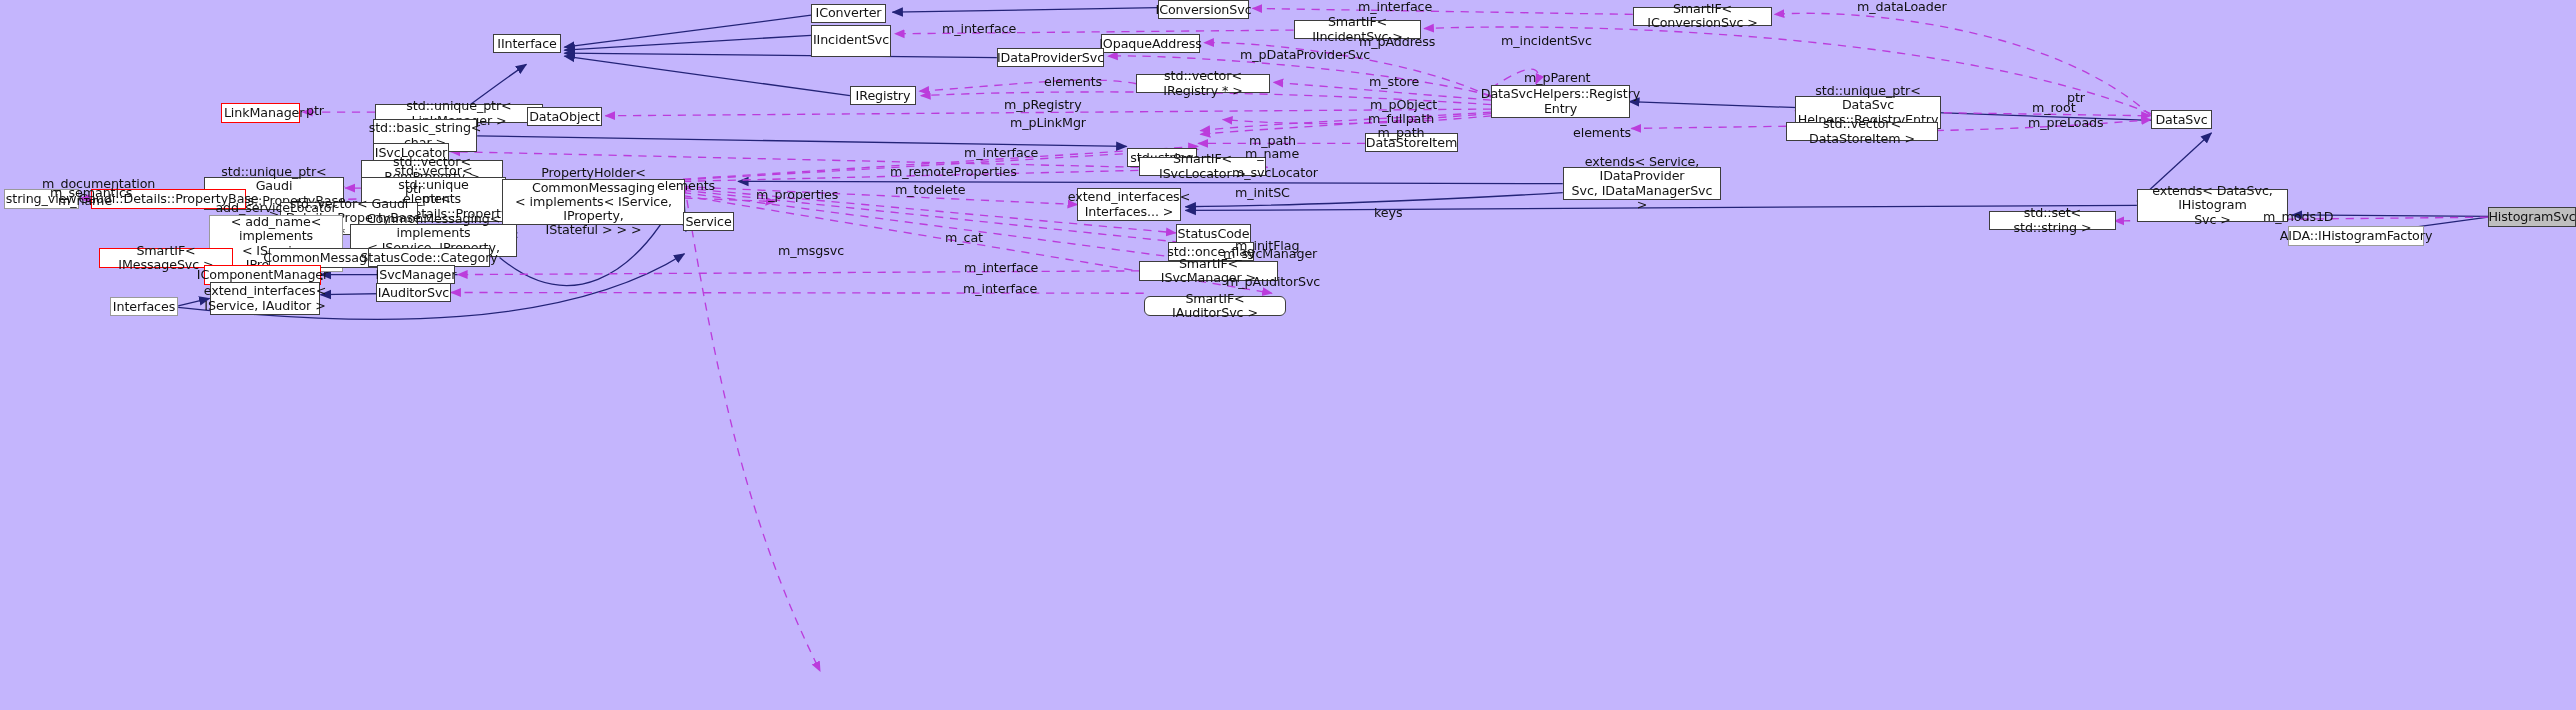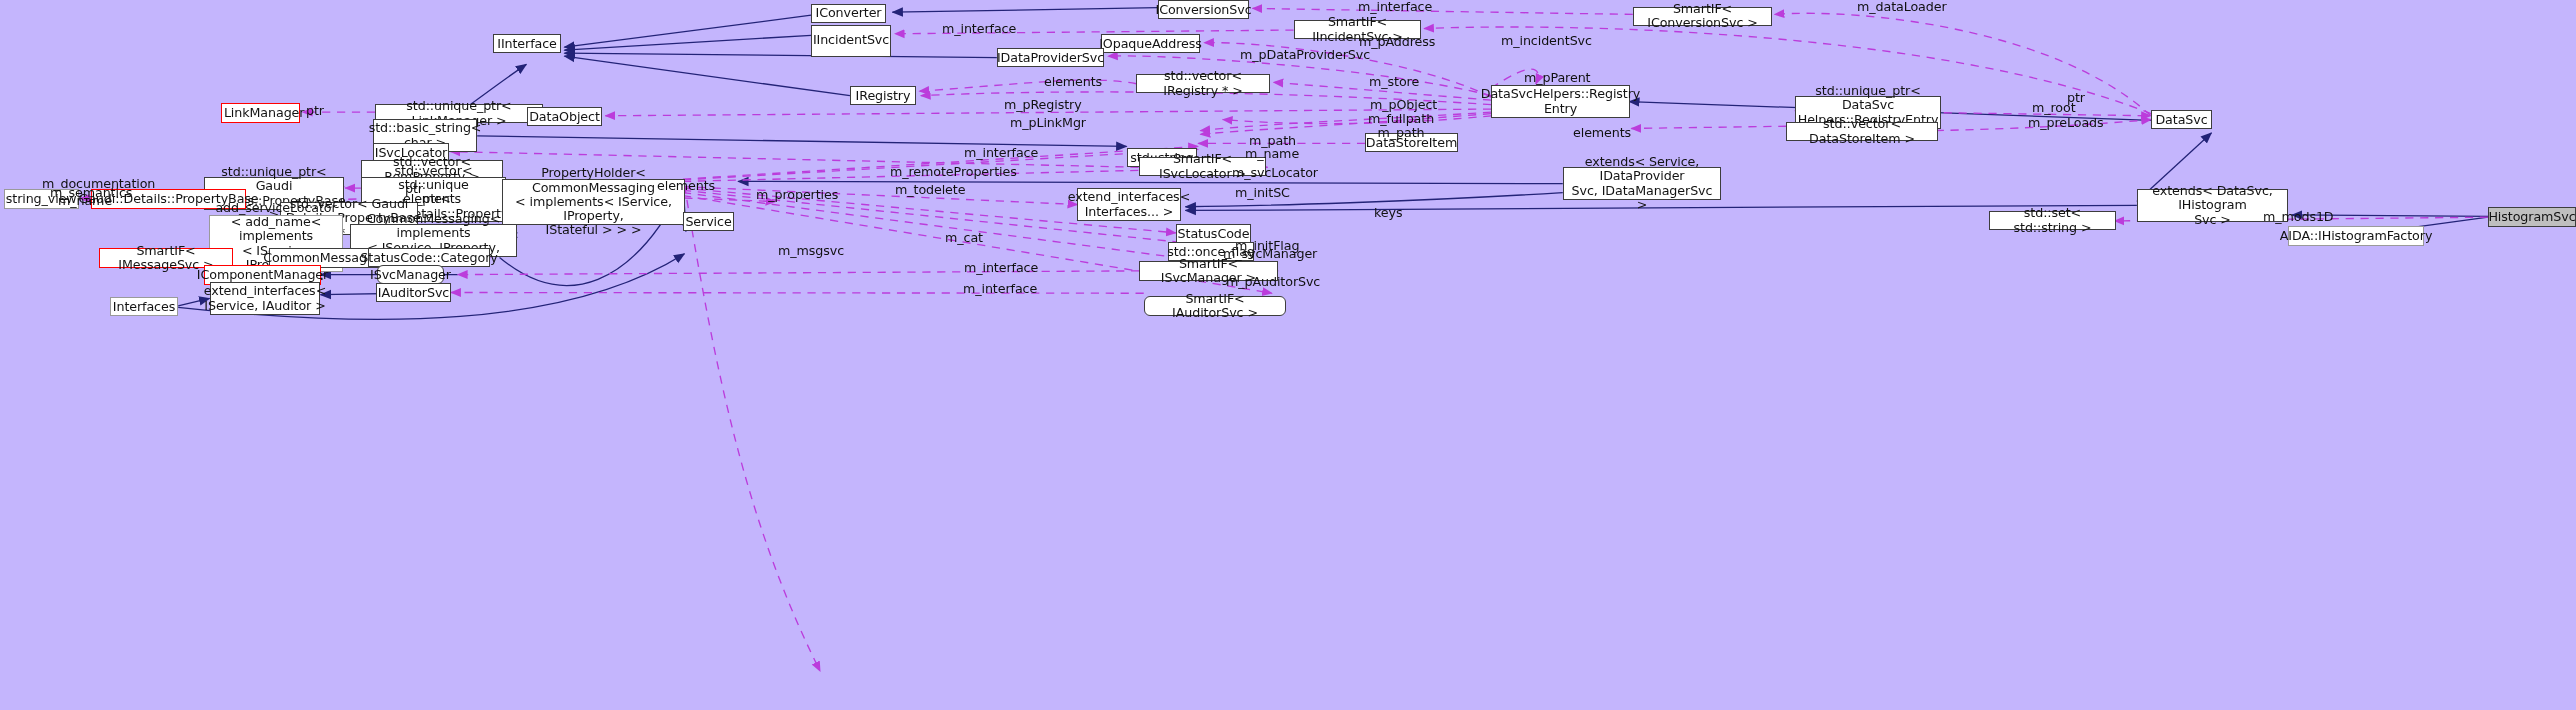--- a/index.html
+++ b/index.html
@@ -181,21 +181,21 @@
 IStateful &gt; &gt; &gt;</div>
       <div class="node" style="left: 350px; top: 224px; width: 167px; height: 33px;">CommonMessaging&lt; implements
 &lt; IService, IProperty, IStateful &gt; &gt;</div>
       <div class="node grey" style="left: 2288px; top: 226px; width: 136px; height: 20px;">AIDA::IHistogramFactory</div>
       <div class="node" style="left: 1168px; top: 242px; width: 86px; height: 19.4px;">std::once_flag</div>
       <div class="node red" style="left: 99px; top: 248px; width: 134px; height: 20px;">SmartIF&lt; IMessageSvc &gt;</div>
       <div class="node" style="left: 269px; top: 248px; width: 142px; height: 20px;">CommonMessagingBase</div>
       <div class="node" style="left: 368px; top: 248px; width: 122px; height: 19.4px;">StatusCode::Category</div>
       <div class="node" style="left: 1139px; top: 261px; width: 139px; height: 20px;">SmartIF&lt; ISvcManager &gt;</div>
       <div class="node red" style="left: 204px; top: 265px; width: 117px; height: 20px;">IComponentManager</div>
-      <div class="node" style="left: 377px; top: 265px; width: 67px; height: 19.4px; border-radius: 6px;">ISvcManager</div>
+      <div class="node" style="left: 377px; top: 265px; width: 78px; height: 19.4px;">ISvcManager</div>
       <div class="node" style="left: 210px; top: 282px; width: 110px; height: 33px;">extend_interfaces&lt;
 IService, IAuditor &gt;</div>
       <div class="node" style="left: 376px; top: 283px; width: 75px; height: 19.4px;">IAuditorSvc</div>
       <div class="node" style="left: 1144px; top: 296px; width: 142px; height: 20px; border-radius: 6px;">SmartIF&lt; IAuditorSvc &gt;</div>
       <div class="node grey" style="left: 110px; top: 297px; width: 68px; height: 19.4px;">Interfaces</div>
     </div>
   <div id="labels-layer">
       <div class="edge-label" style="left: 1358px; top: 0px;">m_interface</div>
       <div class="edge-label" style="left: 1857px; top: 0px;">m_dataLoader</div>
       <div class="edge-label" style="left: 942px; top: 21.6px;">m_interface</div>

